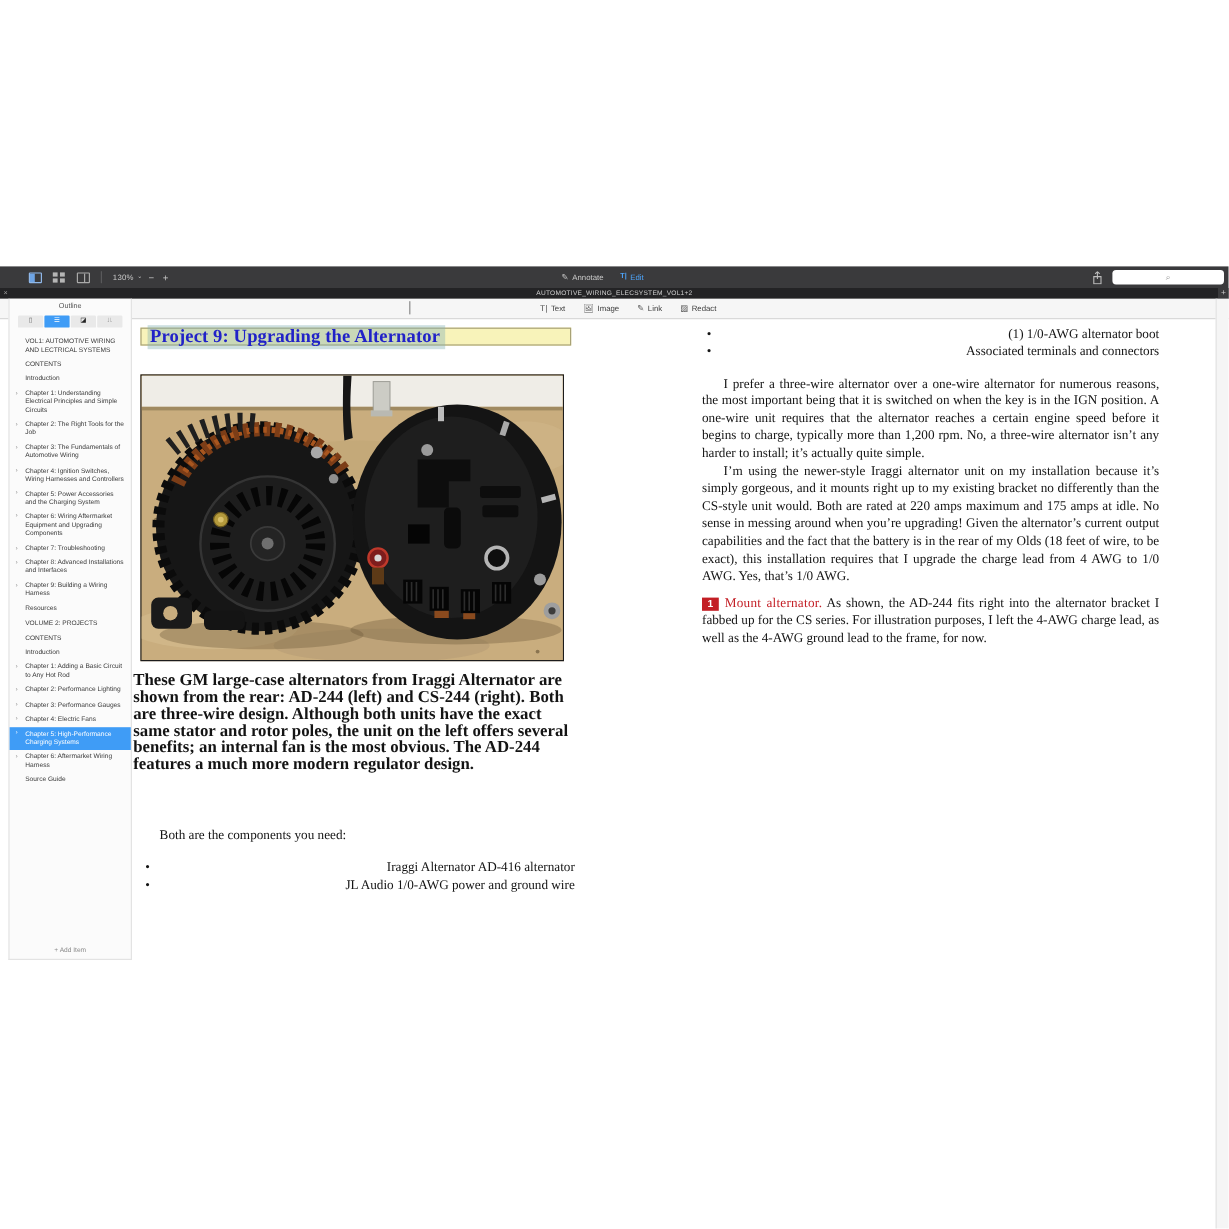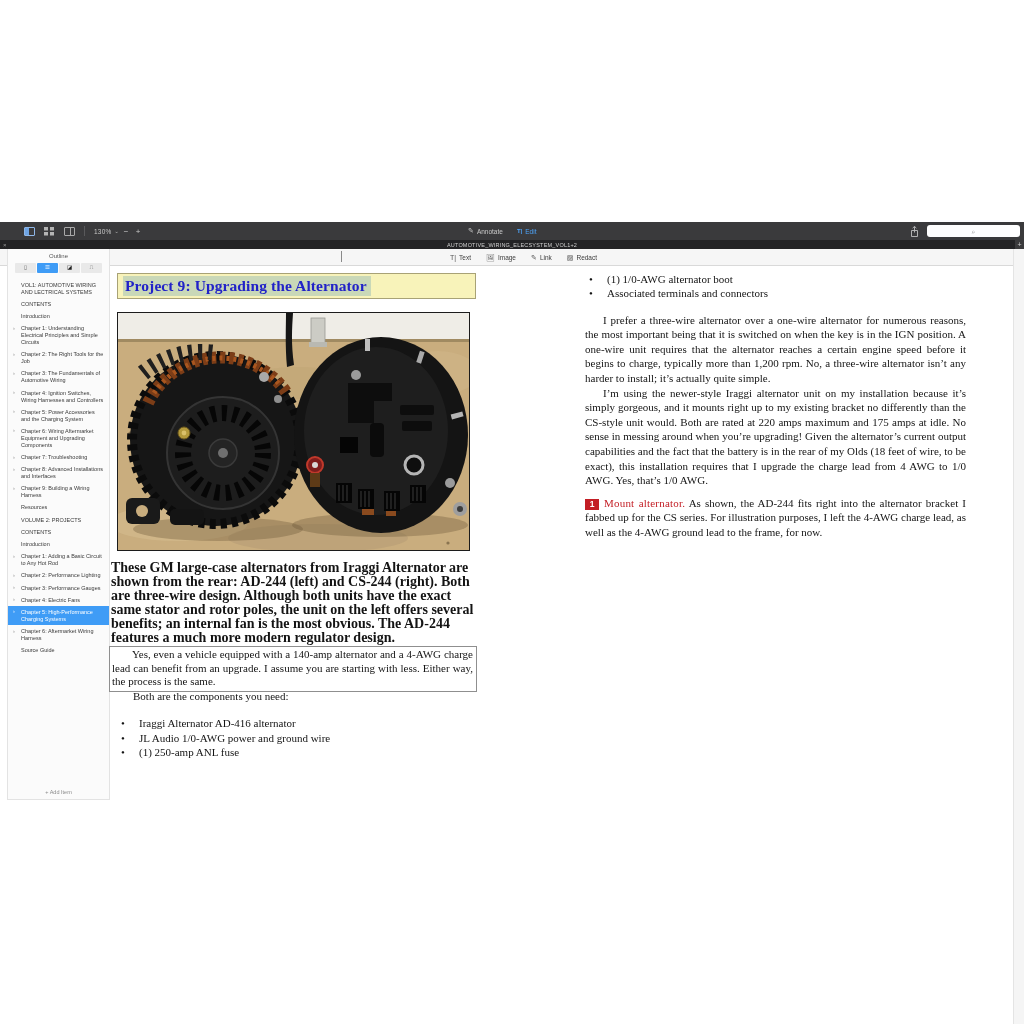--- a/index.html
+++ b/index.html
@@ -68,39 +68,39 @@
   .sb-item.selected { background:#3f9cf6; color:#fff; }
   .sb-item.selected .arr { color:#eaf3ff; }
   .sb-additem { position:absolute; left:0; right:0; bottom:4px; text-align:center; font-size:5.5px; color:#8b8b8b; }
 
   
   .scrollstrip { position:absolute; left:1013px; top:249px; width:11px; height:775px;
                  background:#f5f5f5; border-left:1px solid #e4e4e4; }
 
   
   .serif { font-family:"Liberation Serif","DejaVu Serif",serif; color:#141414; }
-  .title-box { position:absolute; left:117px; top:273px; width:359px; height:26px;
+  .title-box { position:absolute; left:117px; top:273px; width:359px; height:15px;
                background:#f8f3ba; border:1px solid #a8a276; display:flex; align-items:center; }
   .title-box .hl { margin-left:5px; padding:1px 4px 1px 2px; background:rgba(136,178,182,.42); }
   .title-text { font-size:15.5px; font-weight:bold; color:#2122c8; letter-spacing:.1px; }
 
   .photo { position:absolute; left:117px; top:312px; width:353px; height:239px; border:1px solid #1c1c1c; background:#c7ab7c; }
   .photo svg { display:block; }
 
   .caption { position:absolute; left:111px; top:561px; width:371px;
              font-size:14px; font-weight:bold; line-height:13.9px; }
 
   .framed { position:absolute; left:109px; top:646px; width:368px; border:1px solid #8f8f8f;
             padding:1px 3px 2px 2px; font-size:11px; line-height:13.6px; text-align:justify; }
   .framed p { text-indent:20px; }
 
   .comp-intro { position:absolute; left:112px; top:690px; width:366px; font-size:11px; text-indent:21px; }
 
   ul.doc-bullets { list-style:none; }
-  ul.doc-bullets li { position:relative; padding-left:22px; line-height:14.5px; font-size:11px; }
+  ul.doc-bullets li { position:relative; padding-left:22px; line-height:14.5px; font-size:11px;text-align:right; }
   ul.doc-bullets li::before { content:"\2022"; position:absolute; left:4px; }
 
   .left-bullets { position:absolute; left:117px; top:716px; width:362px; }
 
   .right-col { position:absolute; left:585px; top:272px; width:381px; }
   .right-col ul.doc-bullets { margin-bottom:12px; }
   .right-col ul.doc-bullets li { line-height:14.3px; }
   .right-col .paras { margin-top:0; }
   .right-col p.body { font-size:11px; line-height:14.6px; text-align:justify; text-indent:18px; }
   .step { margin-top:8px; font-size:11px; line-height:14.6px; text-align:justify; }
@@ -409,34 +409,30 @@
 
       <rect x="244" y="196" width="12" height="6" fill="#8a4a1e"></rect>
       <rect x="268" y="198" width="10" height="5" fill="#8a4a1e"></rect>
       <circle cx="342" cy="196" r="7" fill="#9e9e9e"></circle>
       <circle cx="342" cy="196" r="3" fill="#3c3c3c"></circle>
     </svg>
   </div>
 
   <div class="caption serif">These GM large-case alternators from Iraggi Alternator are shown from the rear: AD-244 (left) and CS-244 (right). Both are three-wire design. Although both units have the exact same stator and rotor poles, the unit on the left offers several benefits; an internal fan is the most obvious. The AD-244 features a much more modern regulator design.</div>
 
-  <div class="framed serif">
-    <p>Yes, even a vehicle equipped with a 140-amp alternator and a 4-AWG charge lead can benefit from an upgrade. I assume you are starting with less. Either way, the process is the same.</p>
-  </div>
 
   <div class="comp-intro serif">Both are the components you need:</div>
 
   <ul class="doc-bullets left-bullets serif">
 
       <li><span>Iraggi Alternator AD-416 alternator</span></li>
 
       <li><span>JL Audio 1/0-AWG power and ground wire</span></li>
 
 
-      <li><span>(1) 250-amp ANL fuse</span></li>
     </ul>
 
   <div class="right-col serif">
     <ul class="doc-bullets">
 
         <li><span>(1) 1/0-AWG alternator boot</span></li>
 
         <li><span>Associated terminals and connectors</span></li>
       </ul>
     <div class="paras">

